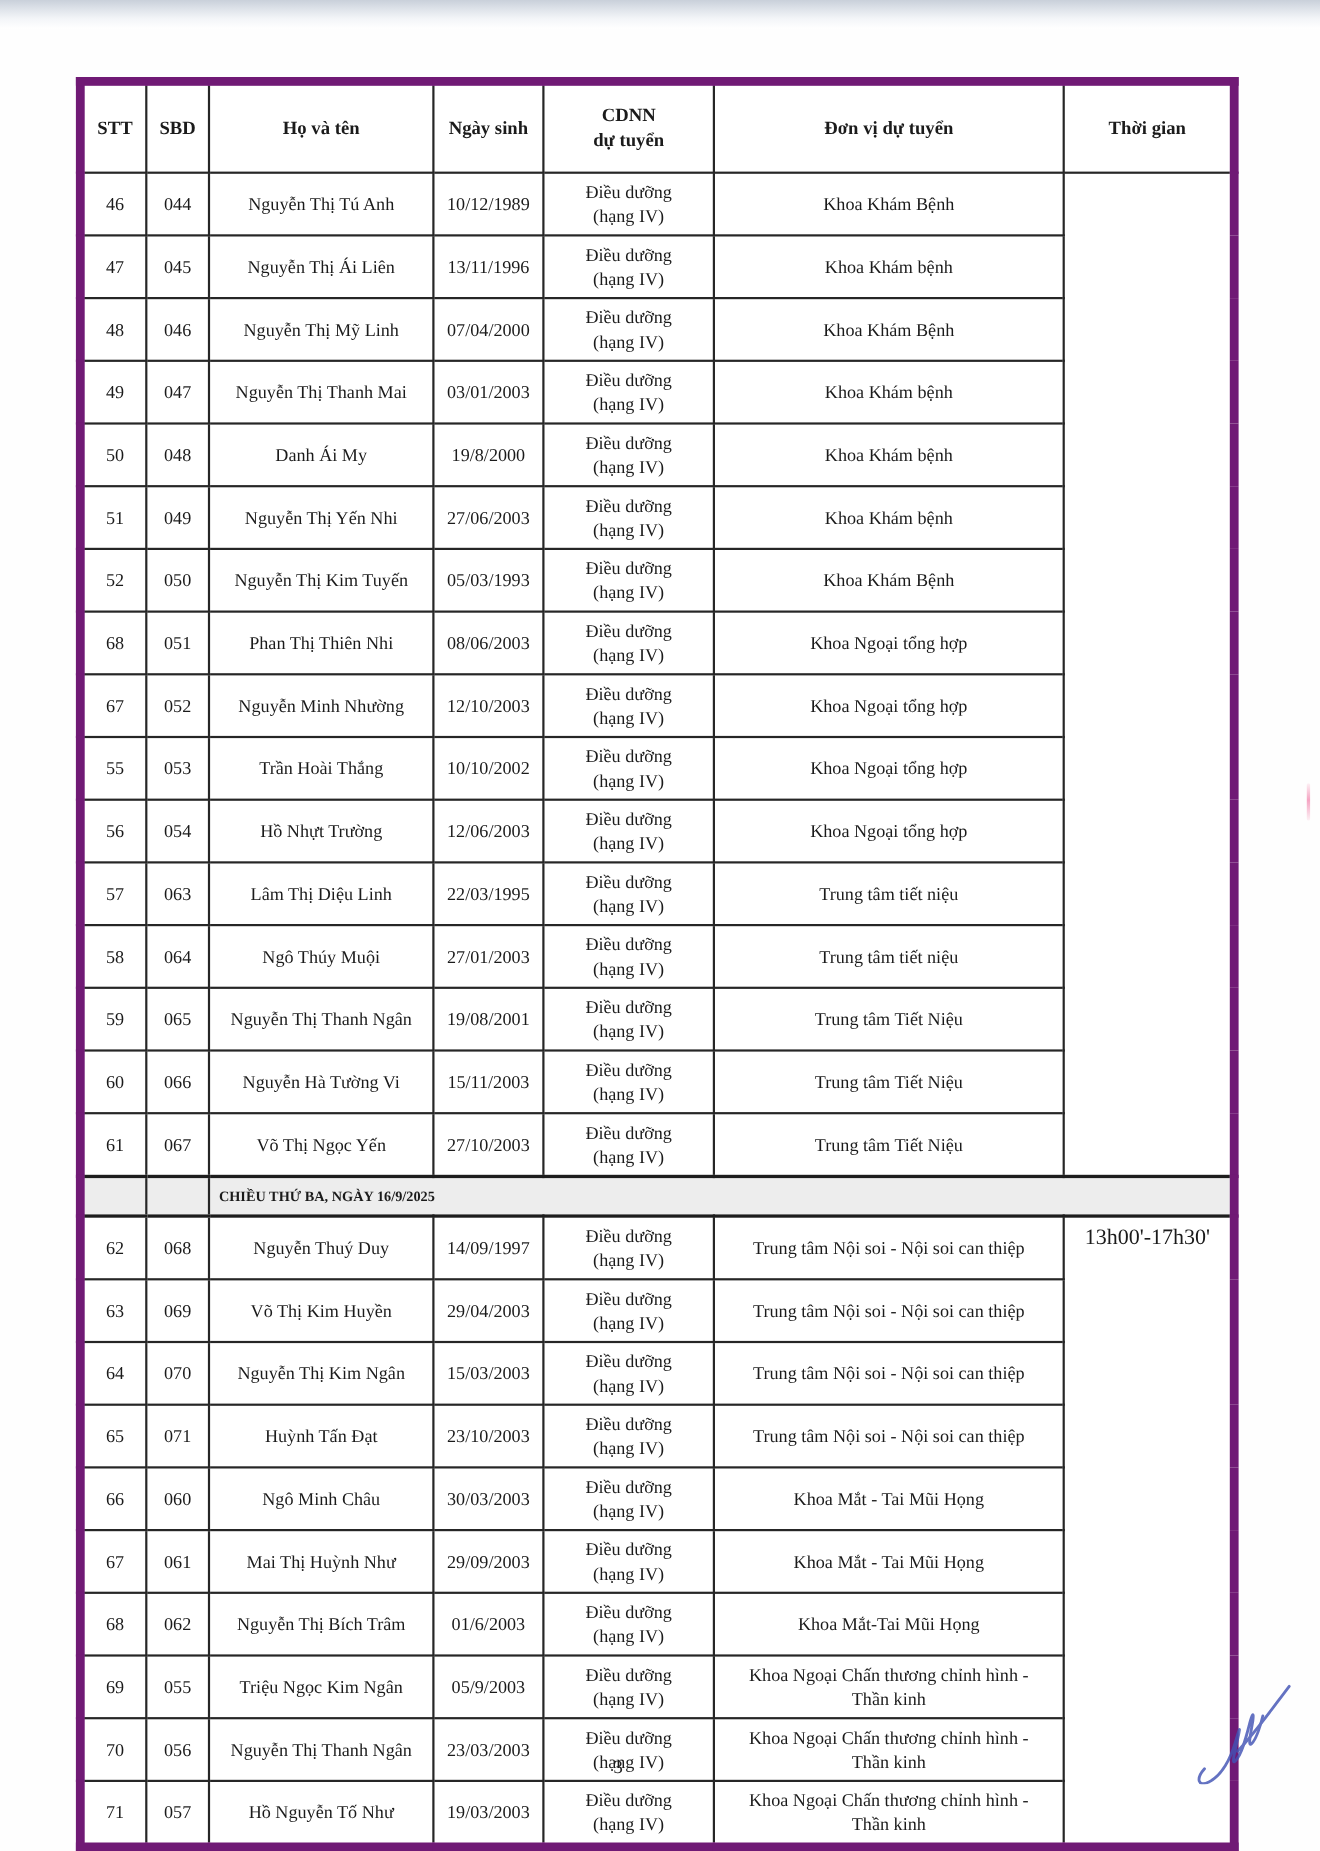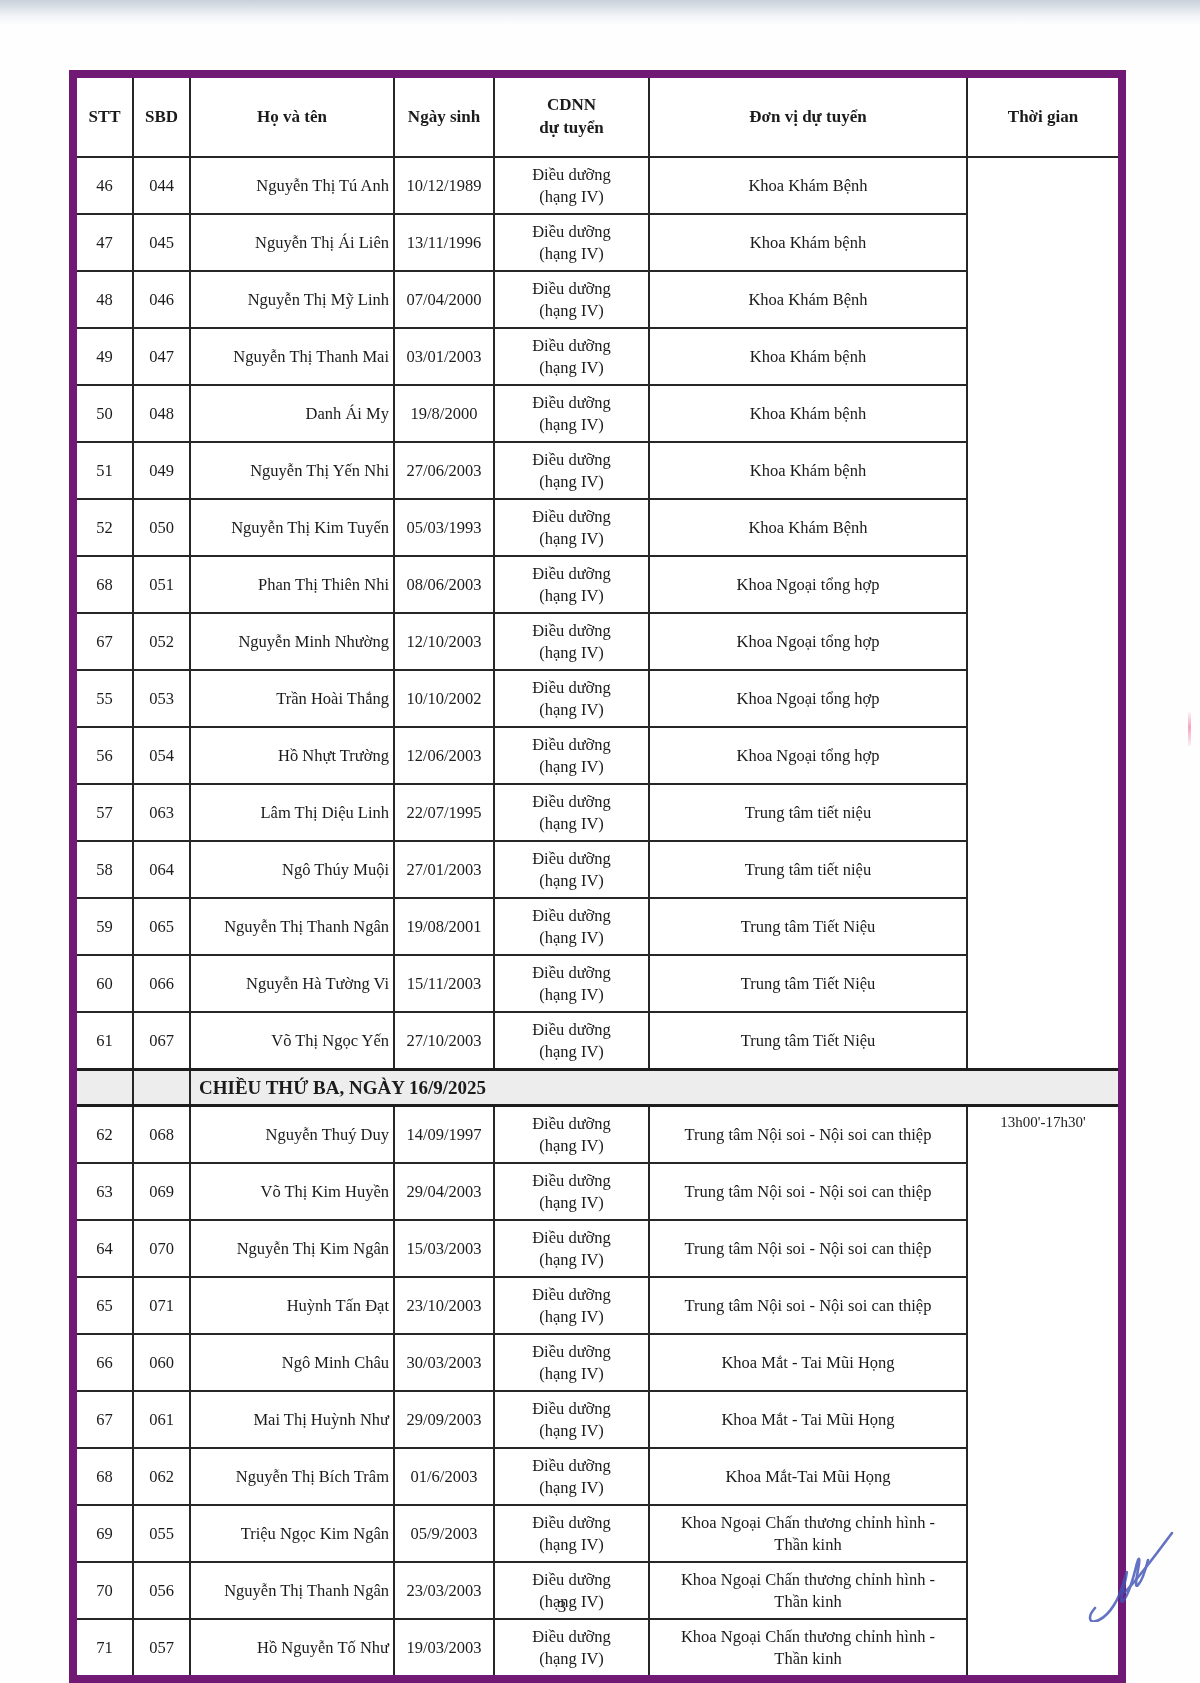--- a/index.html
+++ b/index.html
@@ -6,26 +6,26 @@
   body{width:1200px;height:1683px;background:#ffffff;font-family:"Liberation Serif","DejaVu Serif",serif;color:#1b1b1b;}
   .page-root{position:relative;width:1200px;height:1683px;background:#fefefe;overflow:hidden;}
   .scan-top-band{position:absolute;left:0;top:0;width:100%;height:26px;
     background:linear-gradient(180deg,#c9d0da 0%,#dde2e9 30%,#f3f5f8 65%,#ffffff 100%);}
   .table-wrap{position:absolute;left:69px;top:70px;}
   table.schedule{border-collapse:collapse;table-layout:fixed;width:1049px;border:8px solid #701a75;}
   th,td{border:2px solid #262626;overflow:hidden;vertical-align:middle;}
   thead th{height:76px;font-size:17px;font-weight:700;line-height:1.35;text-align:center;background:#fff;}
   tbody td{height:51px;font-size:16.5px;background:#fff;}
   .c-stt,.c-sbd,.c-dob{text-align:center;}
-  .c-name{text-align:right;padding:2px 4px 2px 4px;margin-top:44px;}
+  .c-name{text-align:center;padding:2px 4px 2px 4px;margin-top:44px;}
   .c-cdnn{text-align:center;line-height:1.3;}
   .c-unit{text-align:center;line-height:1.3;padding:0 24px;}
-  .c-time{text-align:center;vertical-align:top;padding-top:7px;font-size:15px;}
+  .c-time{text-align:center;vertical-align:top;padding-top:7px;font-size:20px;}
   tr.section-row td{height:31px;background:#ededed;border-top:3px solid #1d1d1d;border-bottom:3px solid #1d1d1d;}
-  td.section-title{font-weight:700;font-size:19px;text-align:left;padding-left:8px;}
+  td.section-title{font-weight:700;font-size:13px;text-align:left;padding-left:8px;}
   .page-number{position:absolute;left:540px;top:1597px;width:44px;text-align:center;font-size:17px;color:#222;}
   .signature{position:absolute;left:1086px;top:1524px;width:92px;height:98px;}
   .scan-artifact-line{position:absolute;left:1188px;top:712px;width:3px;height:34px;border-radius:2px;
     background:linear-gradient(180deg,rgba(244,150,180,0.12) 0%,rgba(238,90,145,0.55) 45%,rgba(244,150,180,0.12) 100%);}
 </style>
 </head>
 <body>
 
 <div class="page-root">
 
@@ -176,21 +176,21 @@
             <td class="c-cdnn">
               <div>Điều dưỡng</div>
               <div>(hạng IV)</div>
             </td>
             <td class="c-unit">Khoa Ngoại tổng hợp</td>
           </tr>
           <tr>
             <td class="c-stt">57</td>
             <td class="c-sbd">063</td>
             <td class="c-name">Lâm Thị Diệu Linh</td>
-            <td class="c-dob">22/07/1995</td>
+            <td class="c-dob">22/03/1995</td>
             <td class="c-cdnn">
               <div>Điều dưỡng</div>
               <div>(hạng IV)</div>
             </td>
             <td class="c-unit">Trung tâm tiết niệu</td>
           </tr>
           <tr>
             <td class="c-stt">58</td>
             <td class="c-sbd">064</td>
             <td class="c-name">Ngô Thúy Muội</td>

